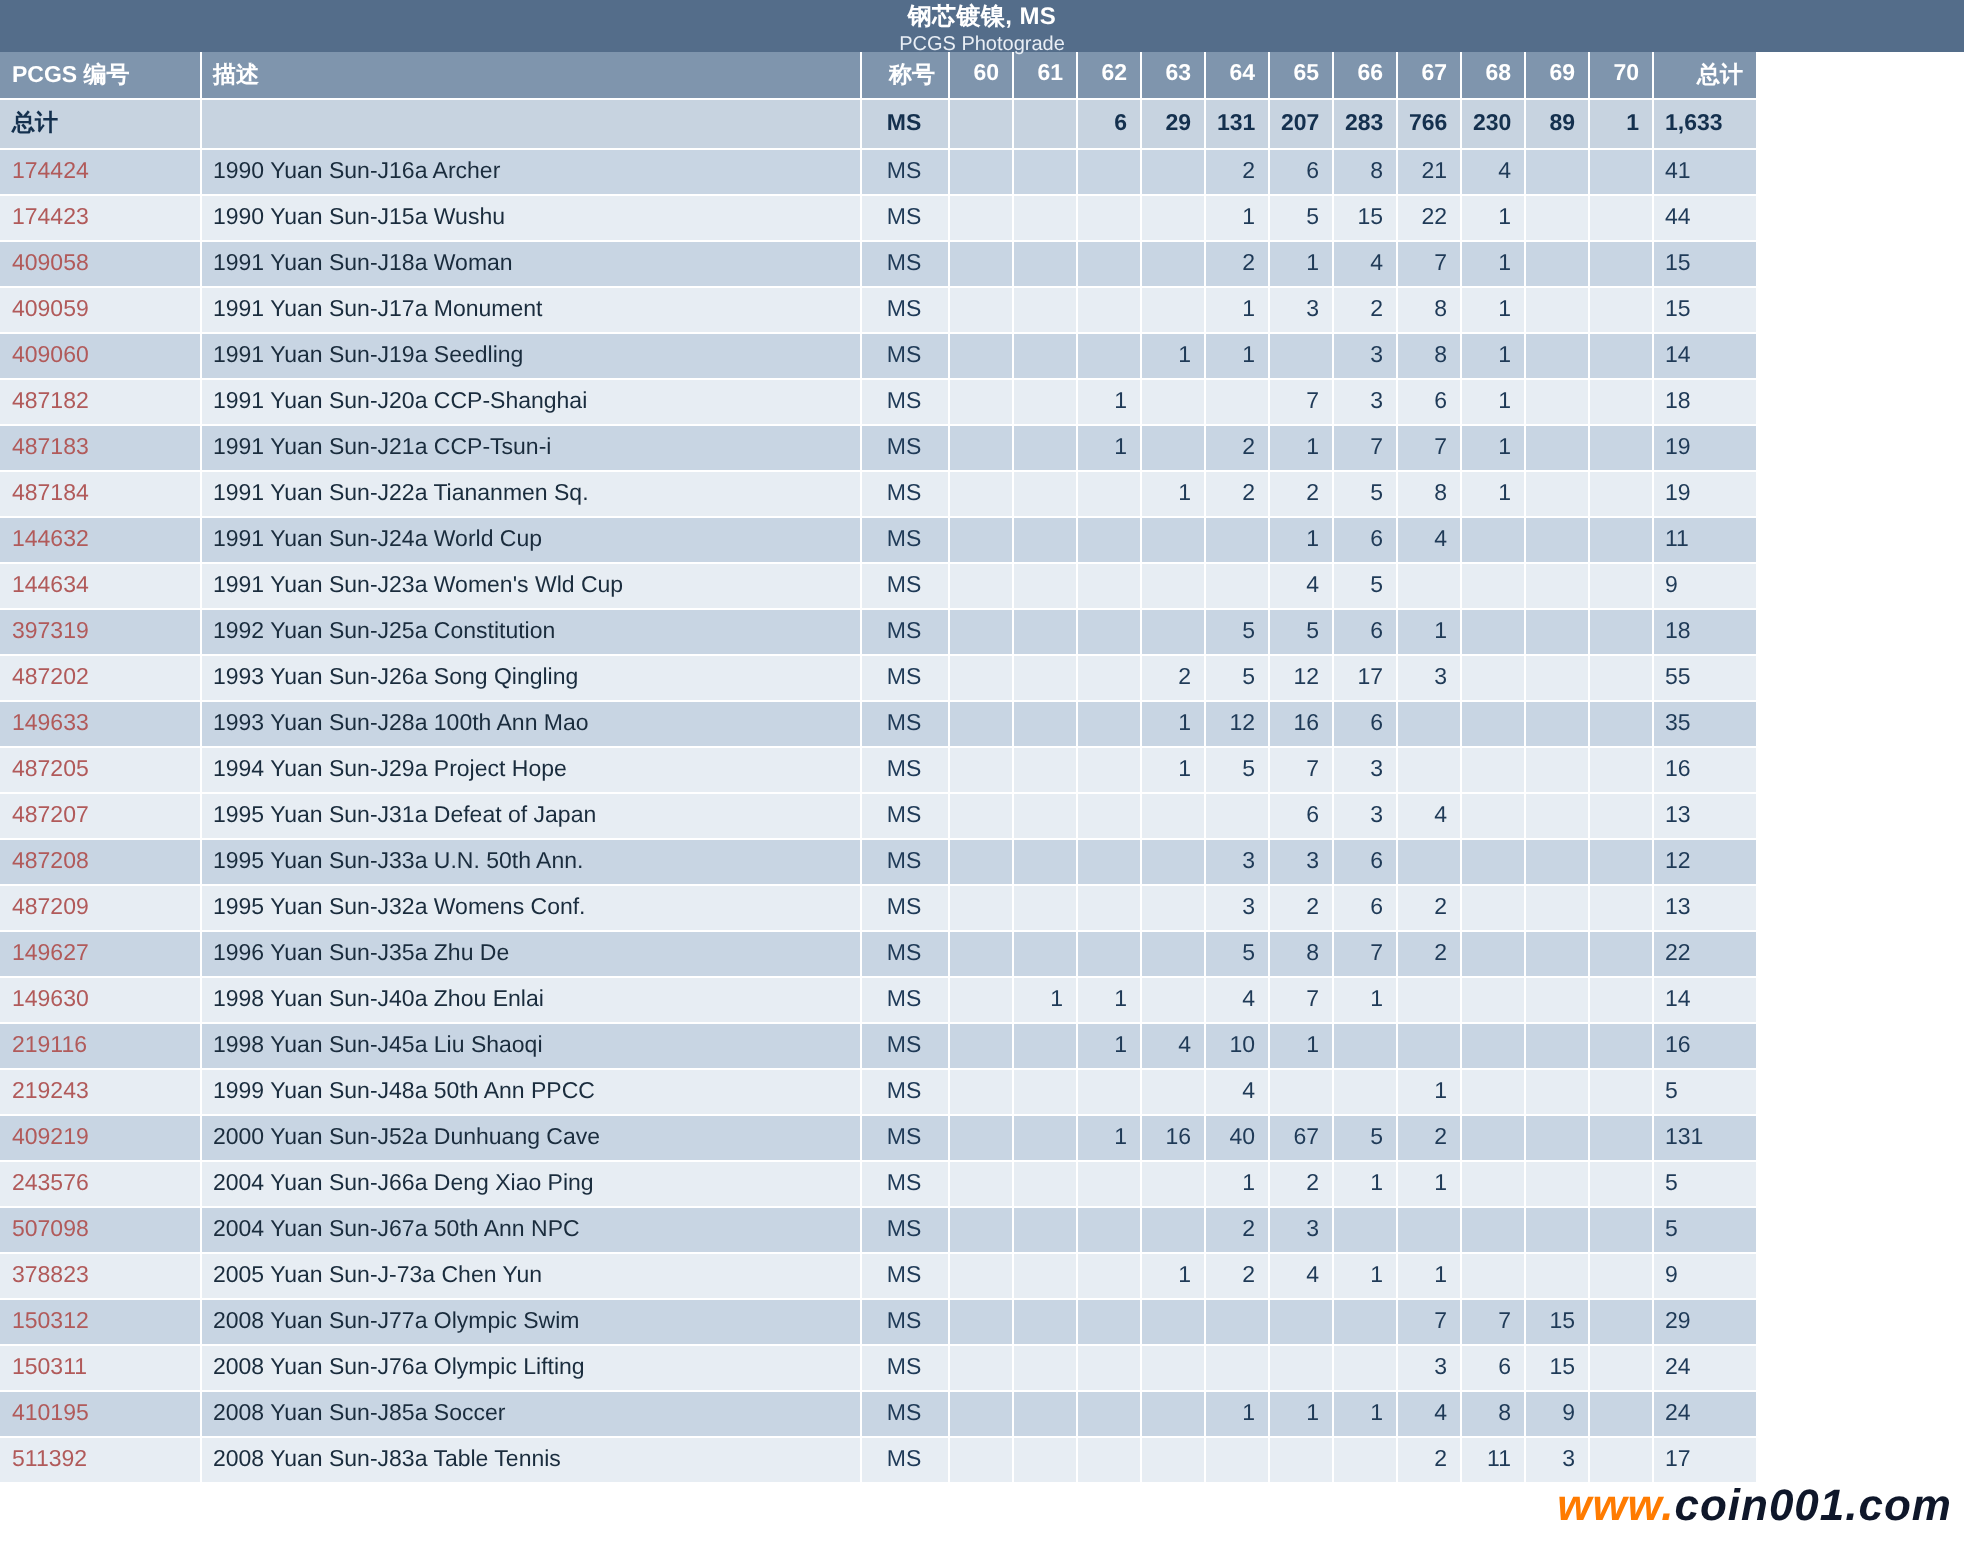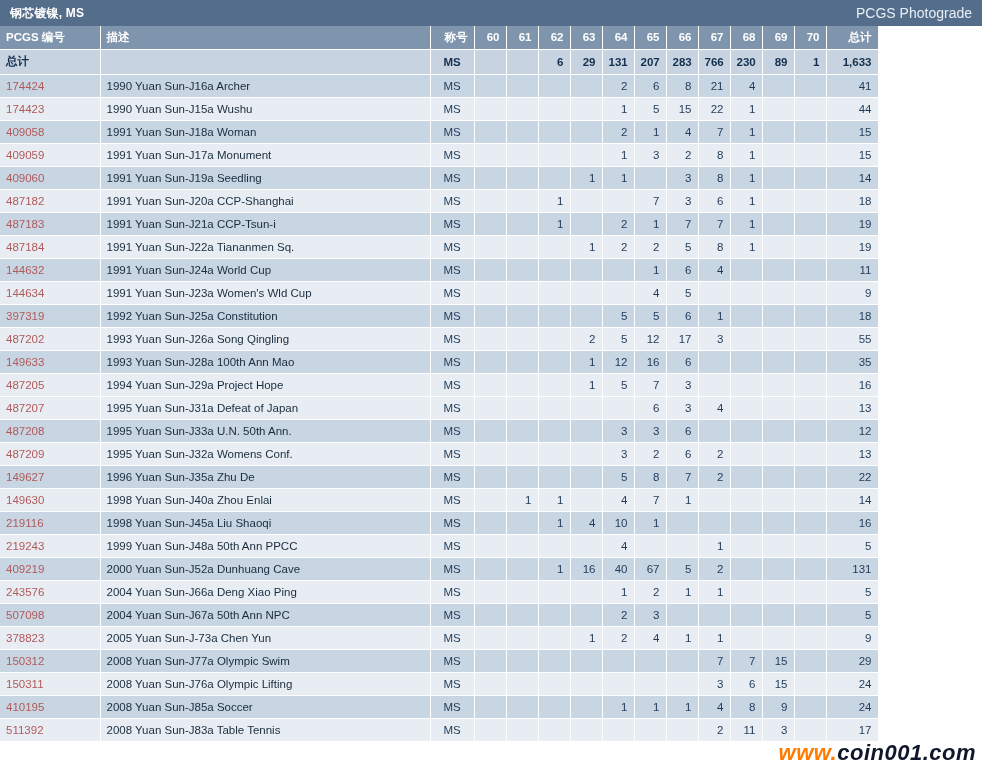--- a/index.html
+++ b/index.html
@@ -23,28 +23,29 @@
   
   .topbar {
     height: 26px;
     background: #546d8a;
     color: #ffffff;
     display: flex;
     align-items: center;
     justify-content: space-between;
     padding: 0 10px;
     box-sizing: border-box;
+    flex-direction: column;
   }
   .topbar .title {
     font-size: 12px;
     font-weight: bold;
     letter-spacing: .2px;
   }
   .topbar .brand {
-    font-size: 14px;
+    font-size: 10px;
     font-weight: normal;
     color: #e8eef5;
   }
   
   table.grid {
     border-collapse: collapse;
     width: 866px;
     table-layout: fixed;
   }
   table.grid th, table.grid td {
@@ -95,21 +96,21 @@
   td.cert {
     color: #b15a5a;
     text-align: left;
   }
   td.desc {
     text-align: left;
     color: #1a2c3d;
     margin-top: 23px;
   }
   td.total {
-    text-align: right;
+    text-align: left;
     color: #1f3a57;
   }
   
   col.c-cert  { width: 100px; }
   col.c-desc  { width: 330px; }
   col.c-grade { width: 44px; }
   col.c-g     { width: 32px; }
   col.c-tot   { width: 52px; }
   
   .watermark {

